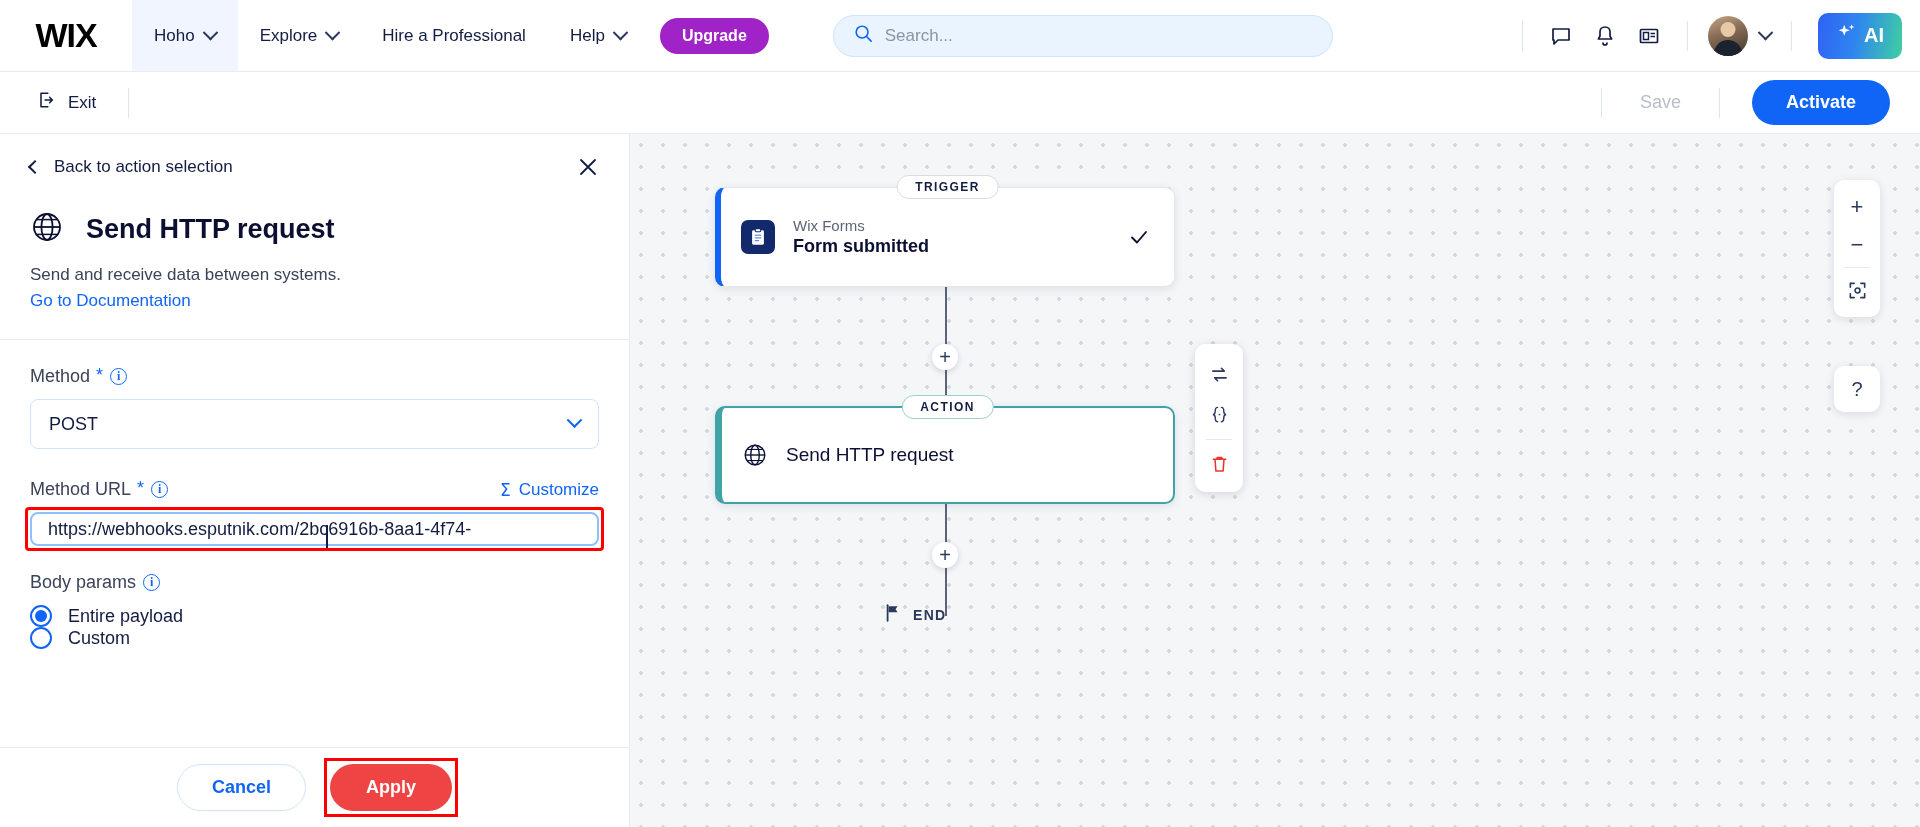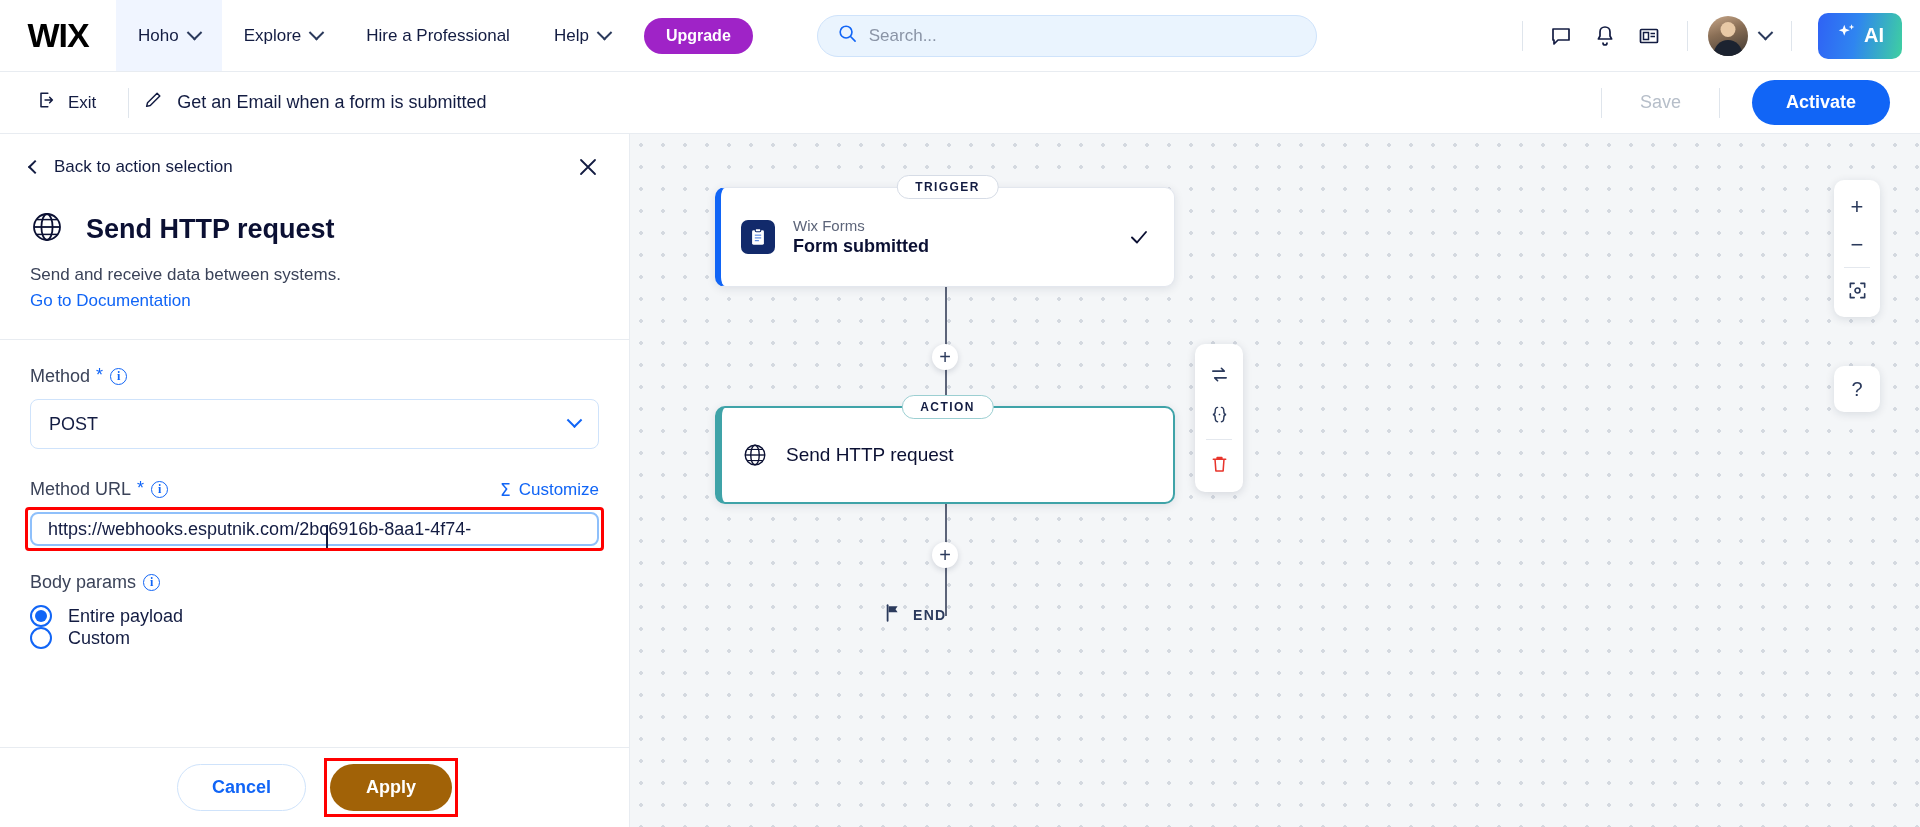--- a/index.html
+++ b/index.html
@@ -12,21 +12,21 @@
   }
   .app { width: 1920px; height: 827px; position: relative; display: flex; flex-direction: column; }
 
   
   .topbar {
     height: 72px; min-height: 72px; background: #fff;
     display: flex; align-items: stretch;
     border-bottom: 1px solid #e8ecf1; position: relative; z-index: 40;
   }
   .wix-logo {
-    width: 116px; display: flex; align-items: center; justify-content: center;
+    width: 132px; display: flex; align-items: center; justify-content: center;
     font-size: 34px; font-weight: 700; letter-spacing: -1px; color: #000;
     font-family: "Liberation Sans", sans-serif;
   }
   .nav { display: flex; align-items: stretch; }
   .nav-item {
     display: flex; align-items: center; gap: 10px;
     padding: 0 22px; font-size: 17px; color: #131c42; cursor: pointer;
     white-space: nowrap;
   }
   .nav-item.active { background: #f0f5ff; }
@@ -195,21 +195,21 @@
     align-items: center; justify-content: center; gap: 24px; background: #fff;
     position: relative;
   }
   .cancel-btn {
     background: #fff; border: 1px solid #cfe3fb; color: #1165f6; border-radius: 999px;
     padding: 12px 34px; font-size: 18px; font-weight: 700; cursor: pointer;
     font-family: "Liberation Sans", sans-serif;
   }
   .apply-wrap { position: relative; }
   .apply-btn {
-    background: #a16207; color: #fff; border: none; border-radius: 999px;
+    background: #ef4444; color: #fff; border: none; border-radius: 999px;
     padding: 13px 36px; font-size: 18px; font-weight: 700; cursor: pointer;
     font-family: "Liberation Sans", sans-serif;
   }
   .red-box-apply {
     position: absolute; left: -6px; top: -6px; right: -6px; bottom: -6px;
     border: 3px solid #ff0000; pointer-events: none;
   }
 
   
   .canvas {
@@ -379,28 +379,20 @@
     <button class="exit-btn">
       <span>
         <svg width="20" height="20" viewBox="0 0 22 22" fill="none">
           <path d="M13 3.5H5.5v15H13" stroke="#131c42" stroke-width="1.7" stroke-linecap="round" stroke-linejoin="round"></path>
           <path d="M10 11h8m0 0l-3-3m3 3l-3 3" stroke="#131c42" stroke-width="1.7" stroke-linecap="round" stroke-linejoin="round"></path>
         </svg>
       </span>
       <span>Exit</span>
     </button>
     <div class="subdiv"></div>
-    <div class="automation-name">
-      <span>
-        <svg width="20" height="20" viewBox="0 0 22 22" fill="none">
-          <path d="M15.5 3.5l3 3L8 17l-4 1 1-4z" stroke="#131c42" stroke-width="1.6" stroke-linejoin="round"></path>
-        </svg>
-      </span>
-      <span>Get an Email when a form is submitted</span>
-    </div>
     <div class="subbar-right">
       <div class="subdiv"></div>
       <button class="save-btn">Save</button>
       <div class="subdiv"></div>
       <button class="activate-btn">Activate</button>
     </div>
   </div>
 
   <div class="body-row">
 

